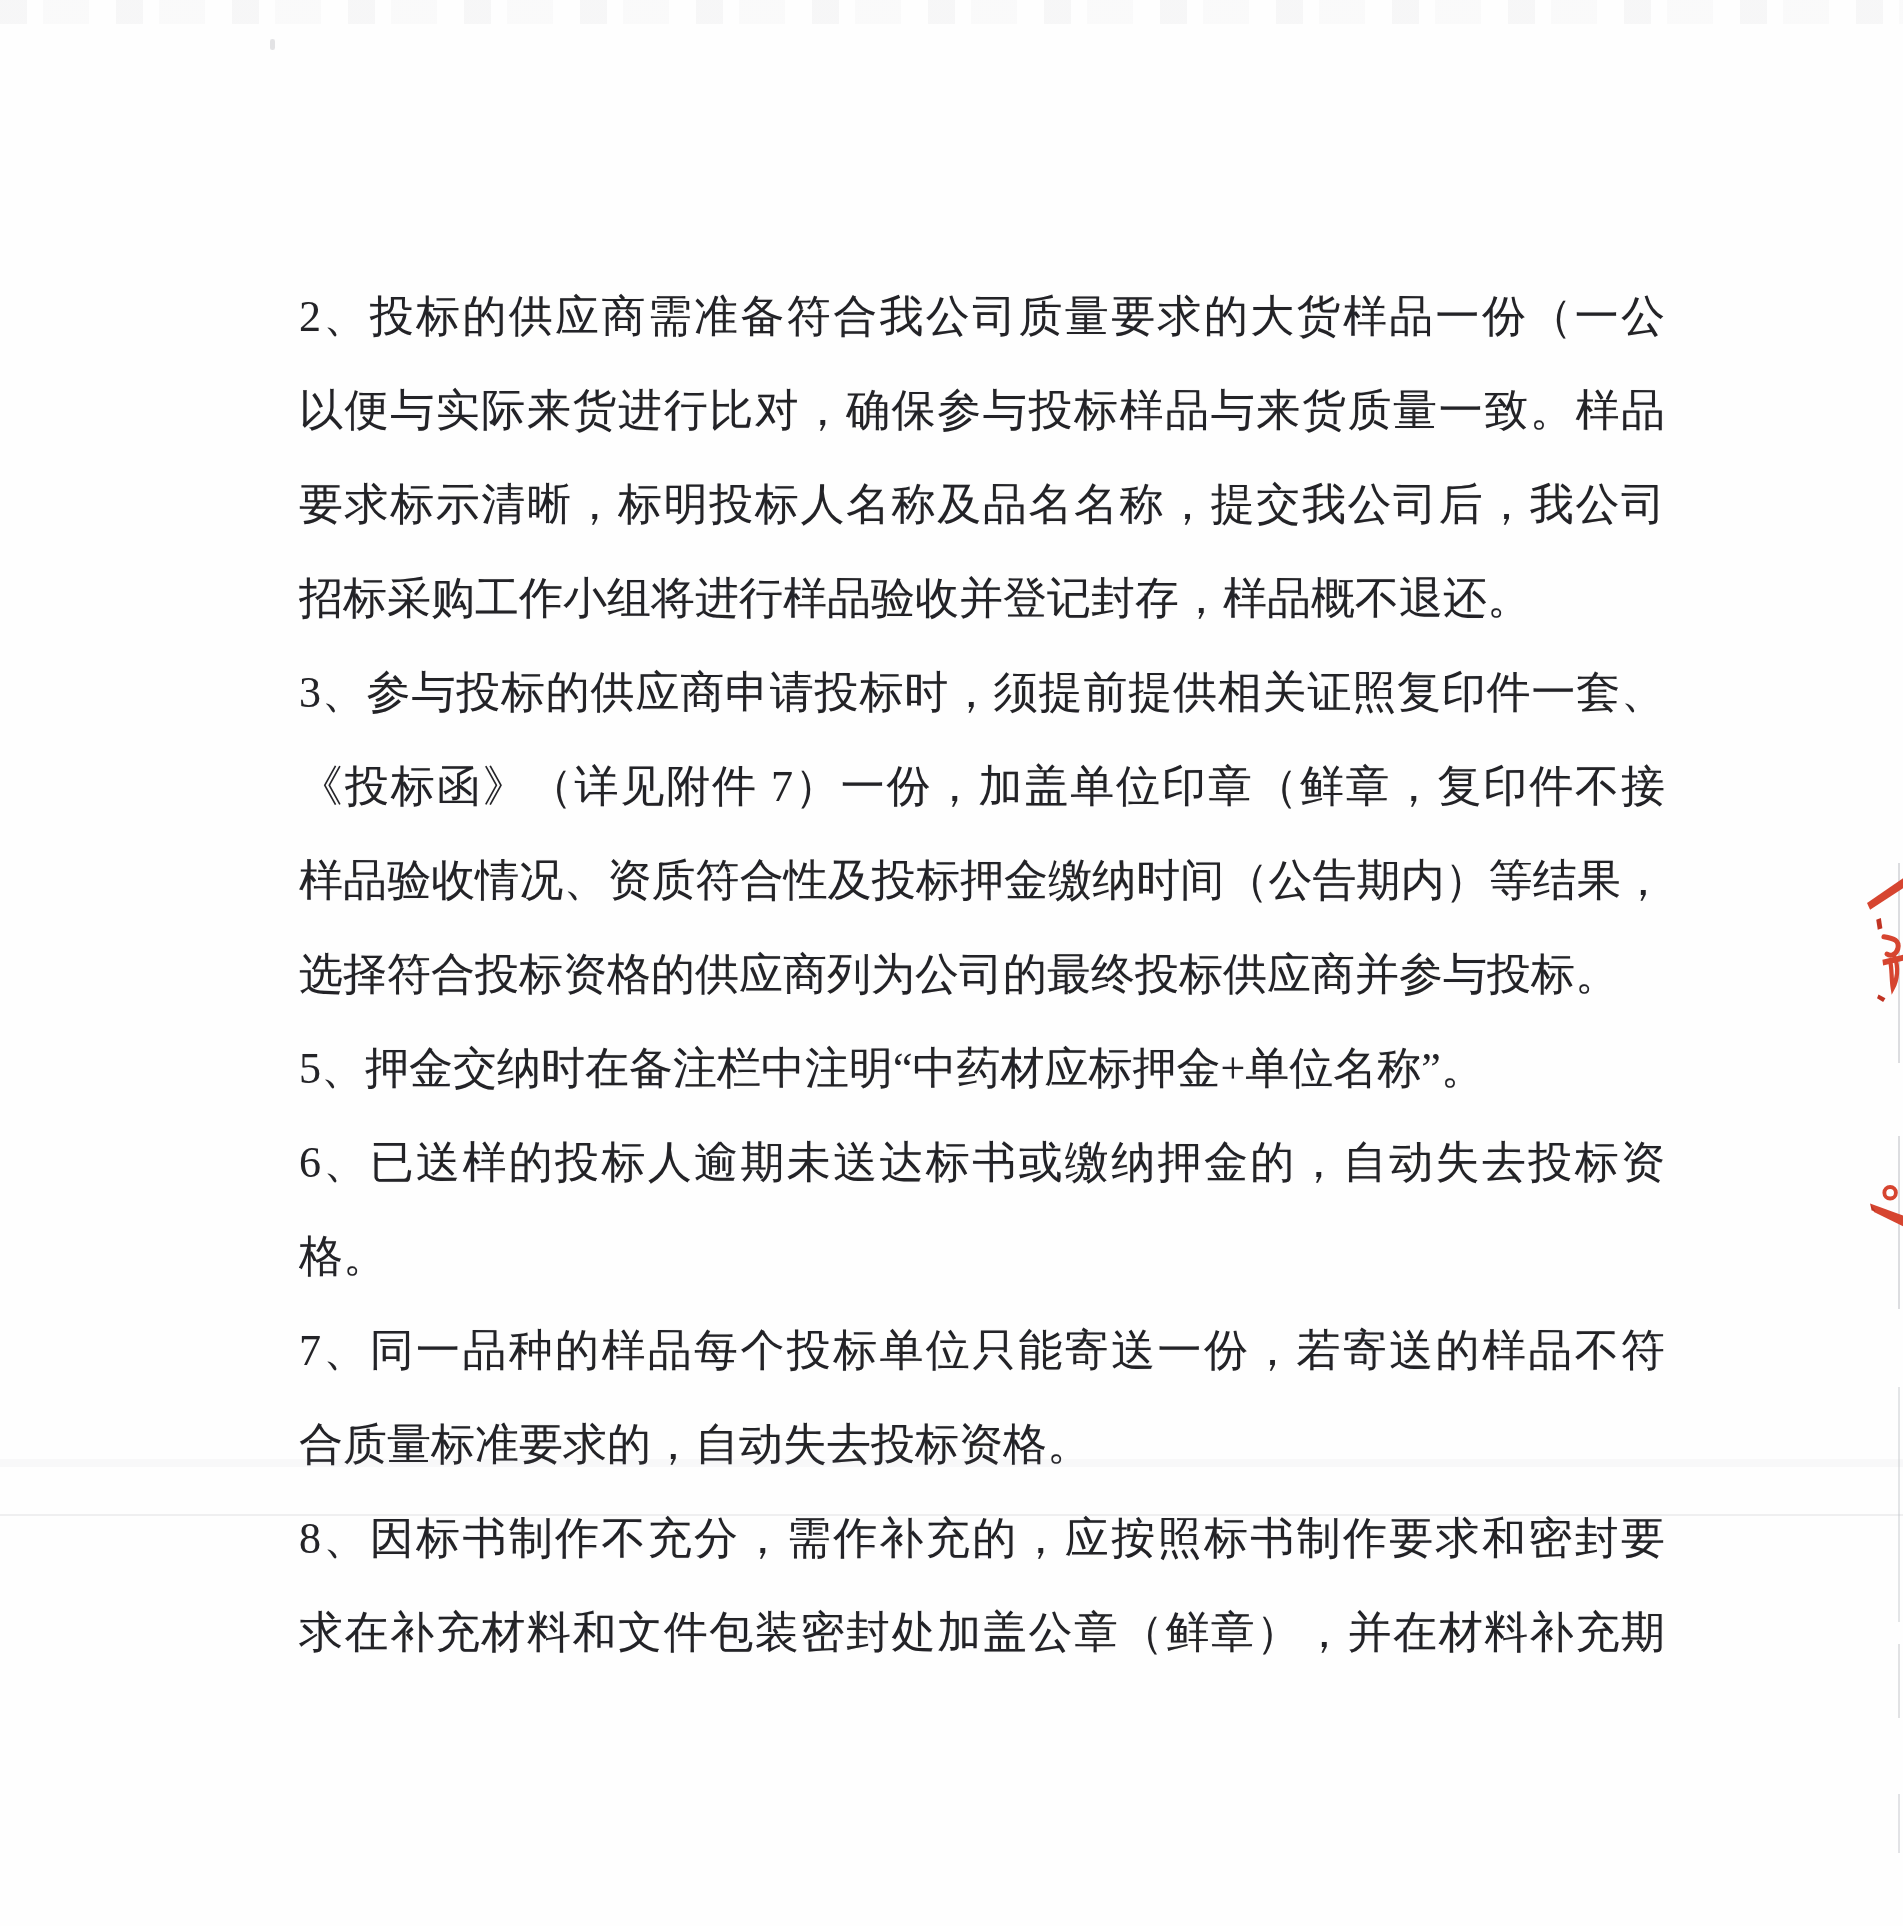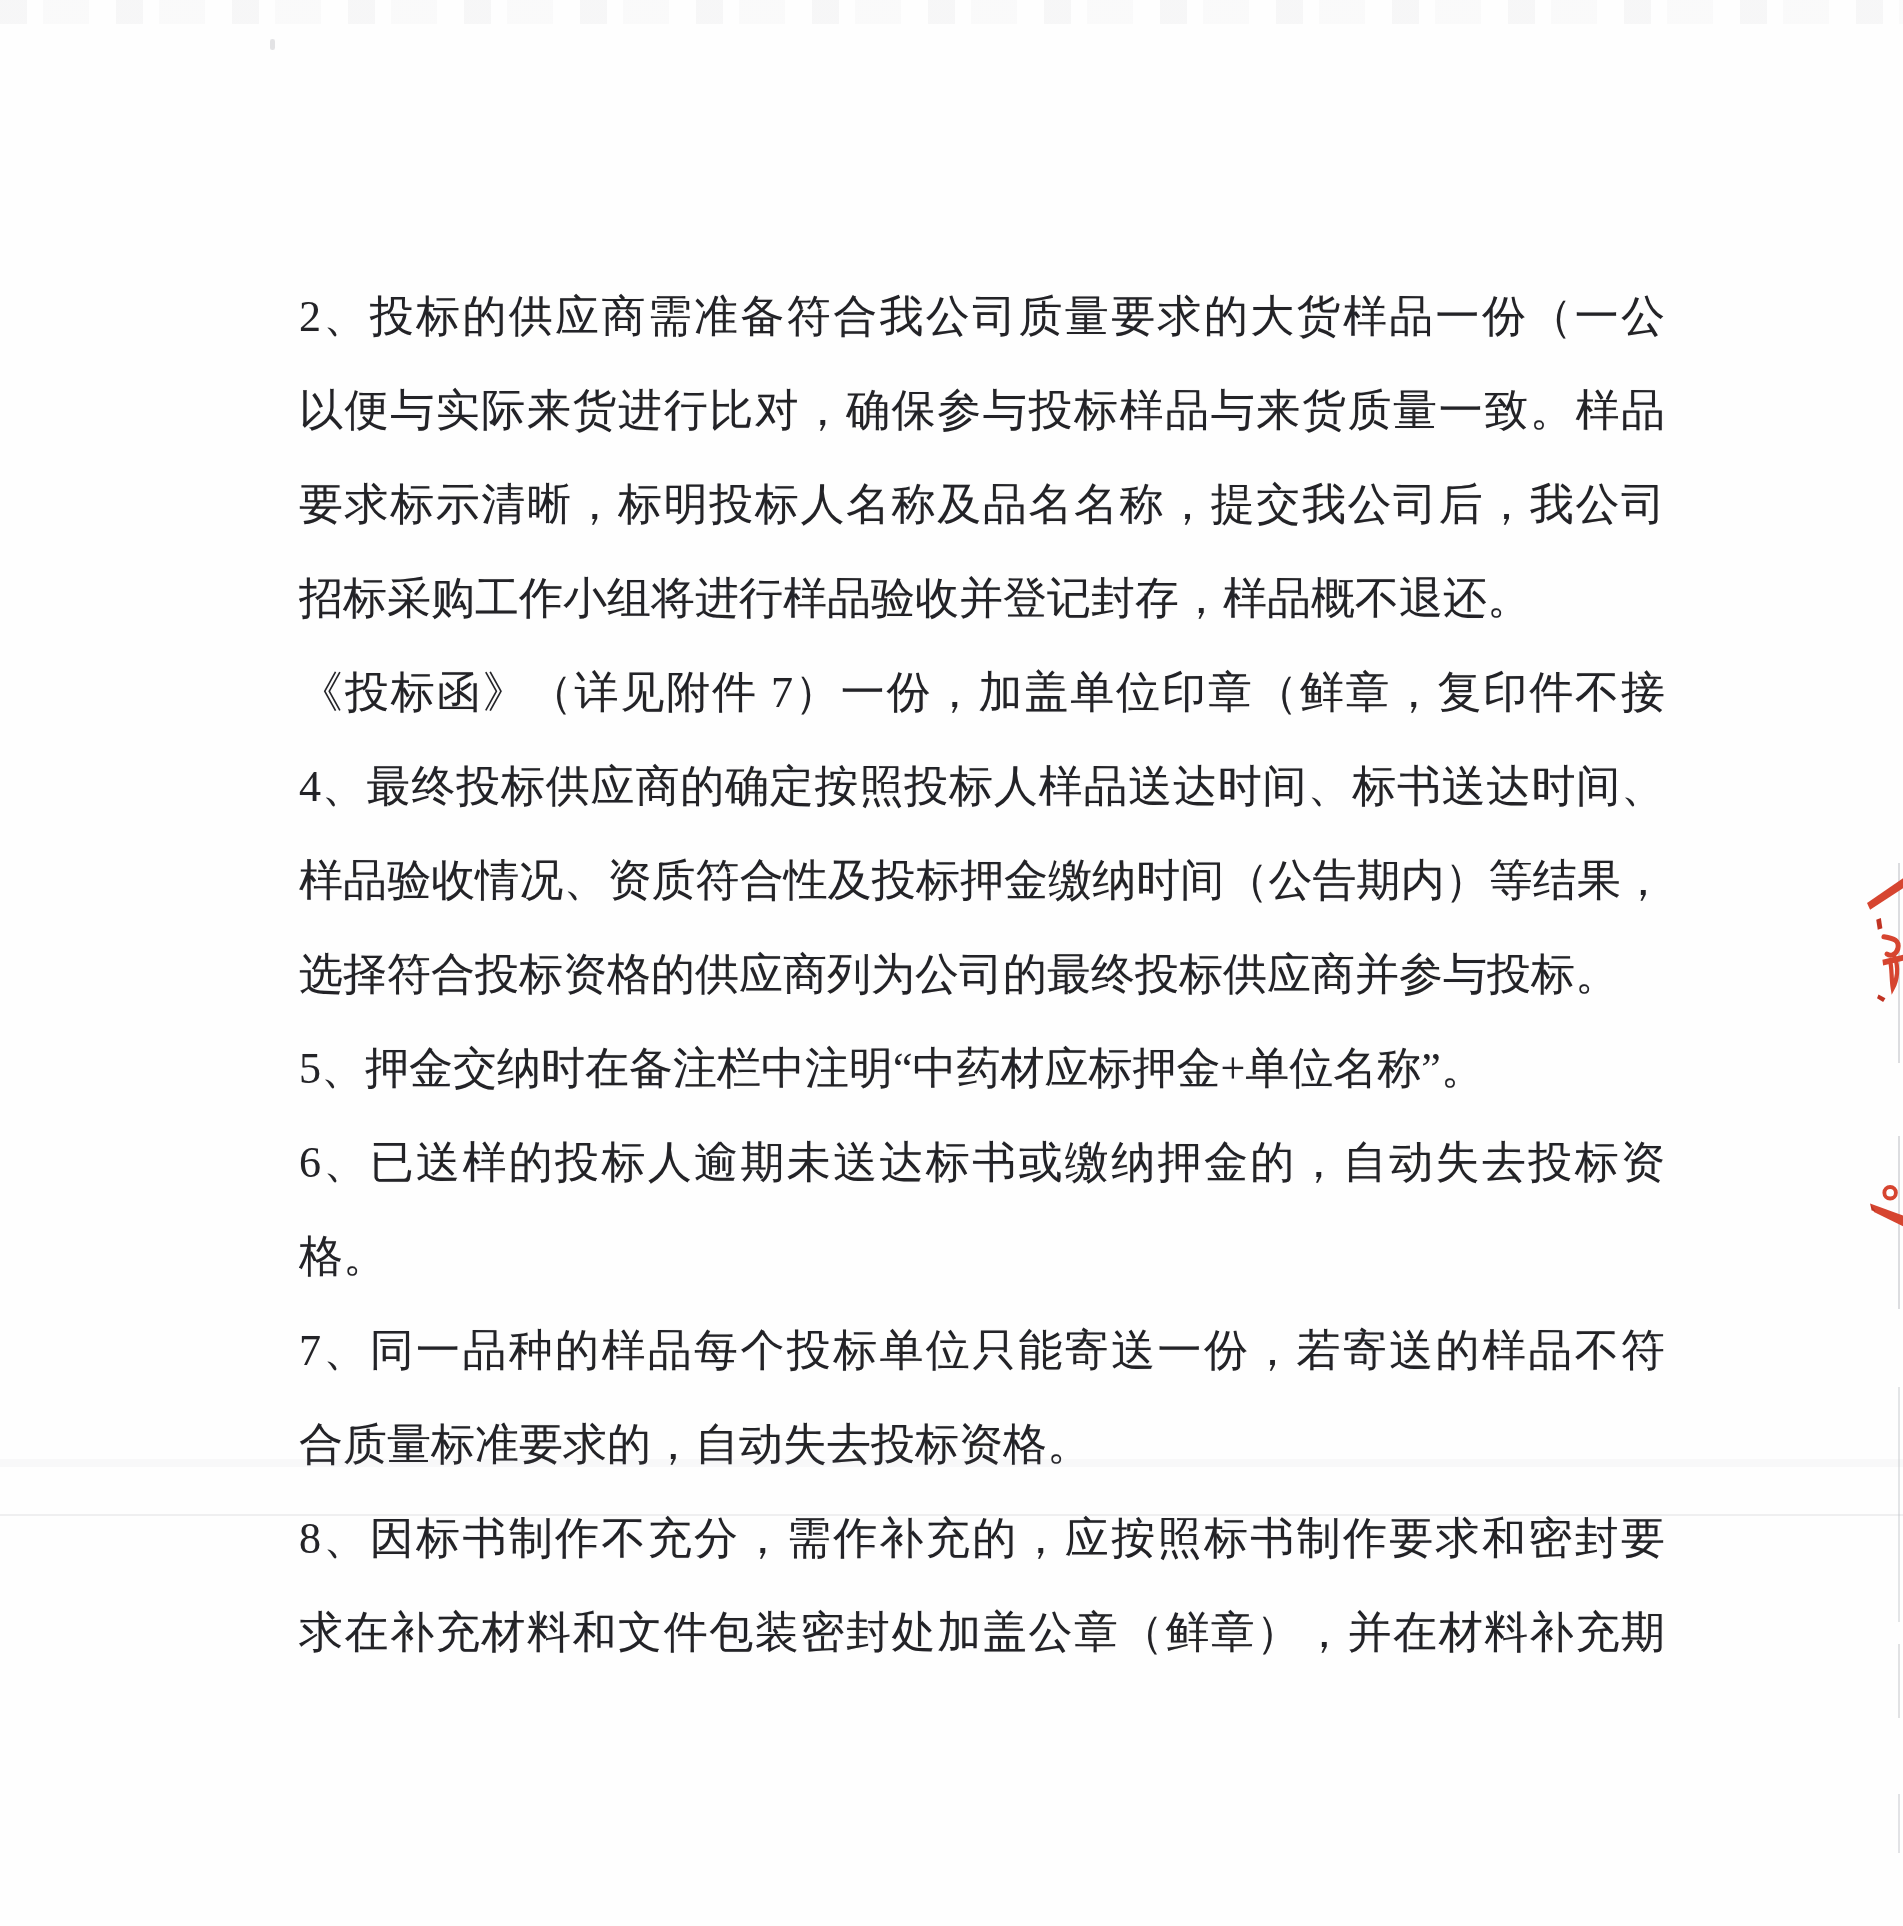--- a/index.html
+++ b/index.html
@@ -52,22 +52,22 @@
 
 <div class="page">
 
   <div class="top-streaks"></div>
 
   <div class="textblock">
     <div class="line">2、投标的供应商需准备符合我公司质量要求的大货样品一份（一公</div>
     <div class="line">以便与实际来货进行比对，确保参与投标样品与来货质量一致。样品</div>
     <div class="line">要求标示清晰，标明投标人名称及品名名称，提交我公司后，我公司</div>
     <div class="line nojust">招标采购工作小组将进行样品验收并登记封存，样品概不退还。</div>
+    <div class="line">3、参与投标的供应商申请投标时，须提前提供相关证照复印件一套、</div>
     <div class="line">《投标函》（详见附件 7）一份，加盖单位印章（鲜章，复印件不接</div>
-    <div class="line">4、最终投标供应商的确定按照投标人样品送达时间、标书送达时间、</div>
     <div class="line">样品验收情况、资质符合性及投标押金缴纳时间（公告期内）等结果，</div>
     <div class="line nojust">选择符合投标资格的供应商列为公司的最终投标供应商并参与投标。</div>
     <div class="line nojust">5、押金交纳时在备注栏中注明“中药材应标押金+单位名称”。</div>
     <div class="line">6、已送样的投标人逾期未送达标书或缴纳押金的，自动失去投标资</div>
     <div class="line nojust">格。</div>
     <div class="line">7、同一品种的样品每个投标单位只能寄送一份，若寄送的样品不符</div>
     <div class="line nojust">合质量标准要求的，自动失去投标资格。</div>
     <div class="line">8、因标书制作不充分，需作补充的，应按照标书制作要求和密封要</div>
     <div class="line">求在补充材料和文件包装密封处加盖公章（鲜章），并在材料补充期</div>
 

